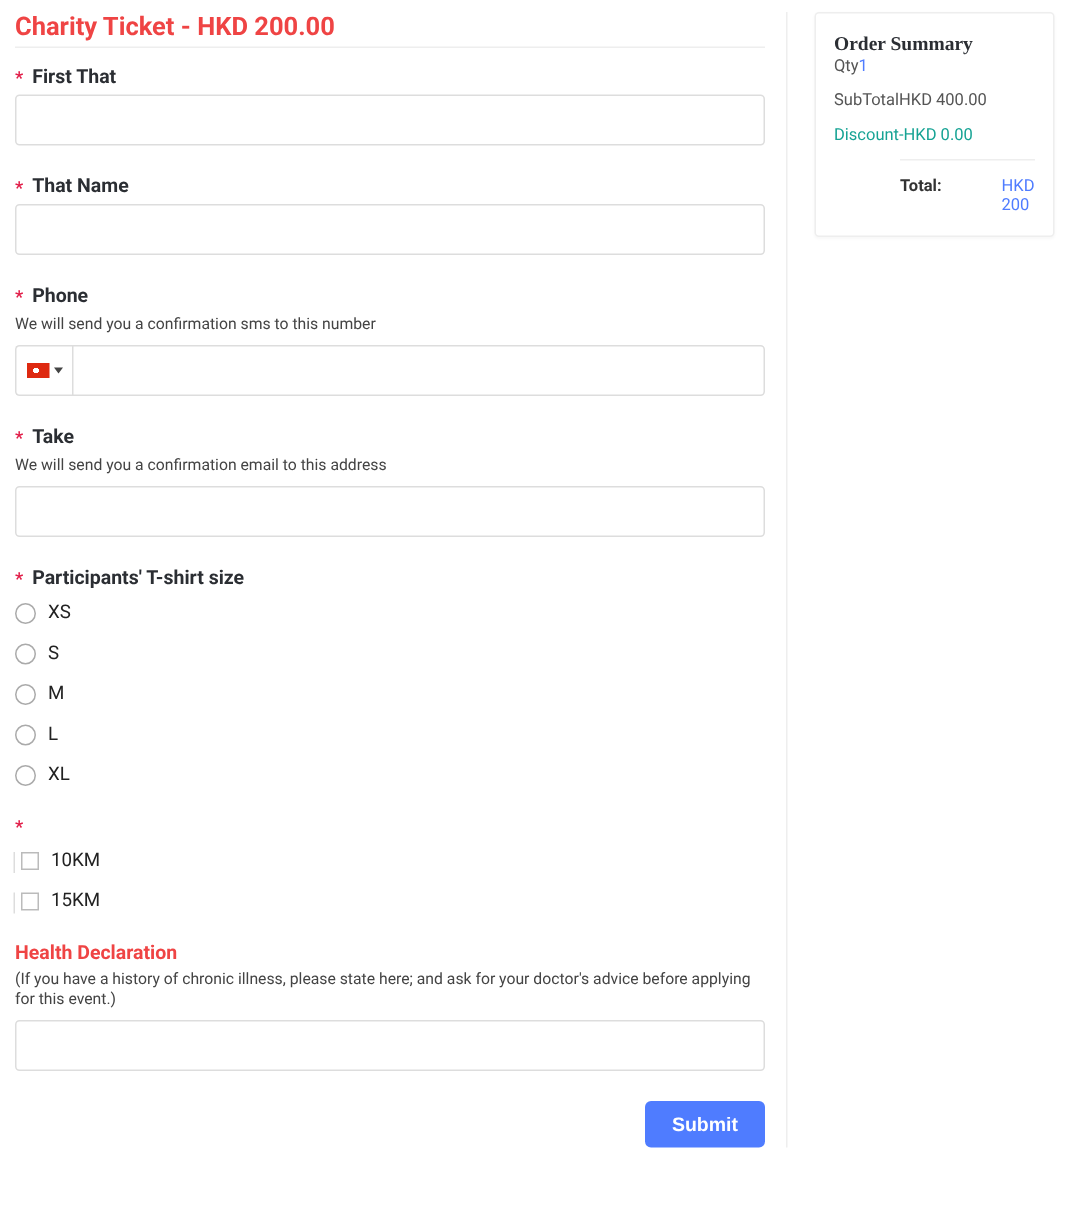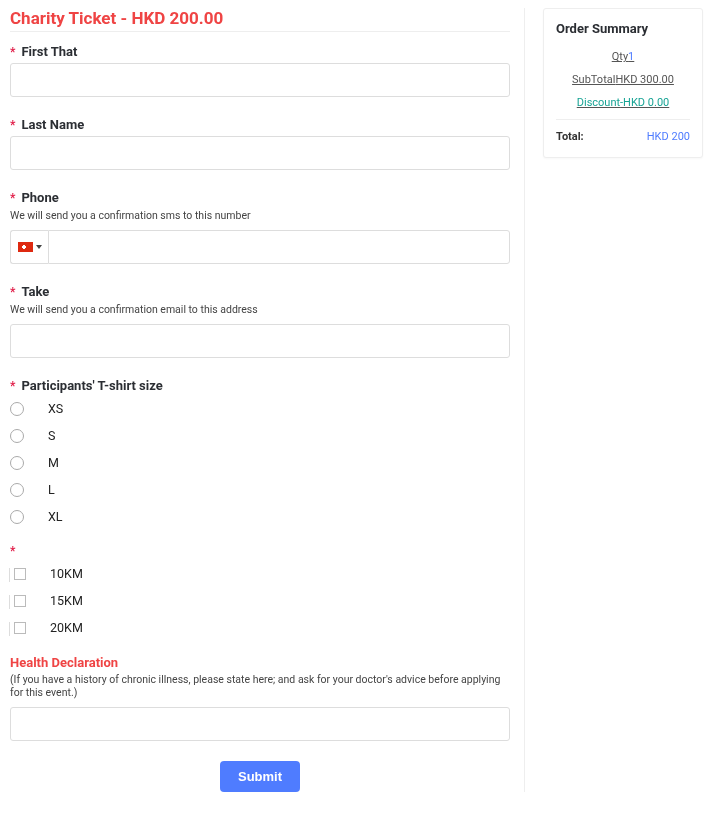--- a/index.html
+++ b/index.html
@@ -113,21 +113,21 @@
     height: 34px;
     border: 1px solid #ddd;
     border-radius: 0 3px 3px 0;
     background: #fff;
     padding: 0 8px;
     font-size: 13px;
   }
   .radio-item, .check-item {
     display: flex;
     align-items: center;
-    gap: 24px;
+    gap: 8px;
     margin-top: 8px;
     margin-bottom: 12px;
   }
   .radio-item:first-of-type { margin-top: 10px; }
   .radio-circle {
     width: 14px;
     height: 14px;
     border: 1.5px solid #aaa;
     border-radius: 50%;
     background: #fff;
@@ -148,21 +148,21 @@
     width: 1px;
     height: 14px;
     background: #ddd;
   }
   .opt-label {
     font-size: 12.5px;
     color: #222;
   }
   .submit-row {
     display: flex;
-    justify-content: center;
+    justify-content: flex-end;
     margin-top: 18px;
   }
   .submit-btn {
     background: #4f7cff;
     color: #fff;
     border: none;
     border-radius: 4px;
     padding: 8px 18px;
     font-size: 13px;
     font-weight: 600;
@@ -172,41 +172,41 @@
     border: 1px solid #eee;
     border-radius: 3px;
     box-shadow: 0 1px 2px rgba(0,0,0,0.03);
     padding: 12px 12px 14px;
     background: #fff;
   }
   .order-title {
     font-size: 13px;
     font-weight: 700;
     color: #2b2e33;
-    margin-bottom: 14px;
+    font-family: Liberation Serif, serif;
   }
   .order-row {
     display: flex;
-    justify-content: center;
+    justify-content: flex-start;
     font-size: 11px;
     color: #555;
     margin-bottom: 10px;
-    text-decoration: underline;
   }
   .order-row .val { text-align: right; }
   .val-blue { color: #4f7cff; }
   .val-teal { color: #16a394; }
   .lbl-teal { color: #16a394; }
   .order-total-row {
     display: flex;
     justify-content: space-between;
     font-size: 11px;
     border-top: 1px solid #eee;
     padding-top: 10px;
     margin-top: 6px;
+    margin-left: 44px;
   }
   .order-total-row .lbl { font-weight: 700; color: #333; }
   .order-total-row .val { color: #4f7cff; font-weight: 400; padding-left: 40px; }
 </style>
 </head>
 <body>
 
 <div class="form-col">
 
   <div class="form-title">Charity Ticket - HKD 200.00</div>
@@ -216,21 +216,21 @@
     <div class="label-row">
       <span class="req">*</span>
       <span class="label">First That</span>
     </div>
     <input class="text-input" type="text" style="">
   </div>
 
   <div class="field">
     <div class="label-row">
       <span class="req">*</span>
-      <span class="label">Last Name</span>
+      <span class="label">That Name</span>
     </div>
     <input class="text-input" type="text" style="">
   </div>
 
   <div class="field">
     <div class="label-row">
       <span class="req">*</span>
       <span class="label">Phone</span>
     </div>
     <div class="help">We will send you a confirmation sms to this number</div>
@@ -284,24 +284,20 @@
       <span class="req">*</span>
     </div>
     <div class="check-item">
       <span class="checkbox-sq"></span>
       <span class="opt-label">10KM</span>
     </div>
     <div class="check-item">
       <span class="checkbox-sq"></span>
       <span class="opt-label">15KM</span>
     </div>
-    <div class="check-item">
-      <span class="checkbox-sq"></span>
-      <span class="opt-label">20KM</span>
-    </div>
   </div>
 
   <div class="field">
     <div class="label-nonreq">Health Declaration</div>
     <div class="help">(If you have a history of chronic illness, please state here; and ask for your doctor's advice before applying for this event.)</div>
     <input class="text-input" type="text" style="">
   </div>
 
   <div class="submit-row">
     <button class="submit-btn">Submit</button>
@@ -311,21 +307,21 @@
 
 <div class="side-col">
   <div class="order-card">
     <div class="order-title">Order Summary</div>
     <div class="order-row">
       <span class="lbl">Qty</span>
       <span class="val val-blue">1</span>
     </div>
     <div class="order-row">
       <span class="lbl">SubTotal</span>
-      <span class="val">HKD 300.00</span>
+      <span class="val">HKD 400.00</span>
     </div>
     <div class="order-row">
       <span class="lbl lbl-teal">Discount</span>
       <span class="val val-teal">-HKD 0.00</span>
     </div>
     <div class="order-total-row">
       <span class="lbl">Total:</span>
       <span class="val">HKD 200</span>
     </div>
   </div>

